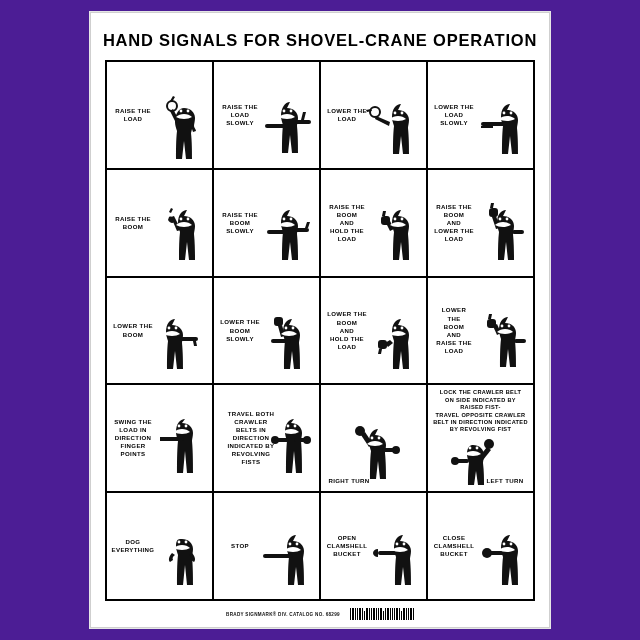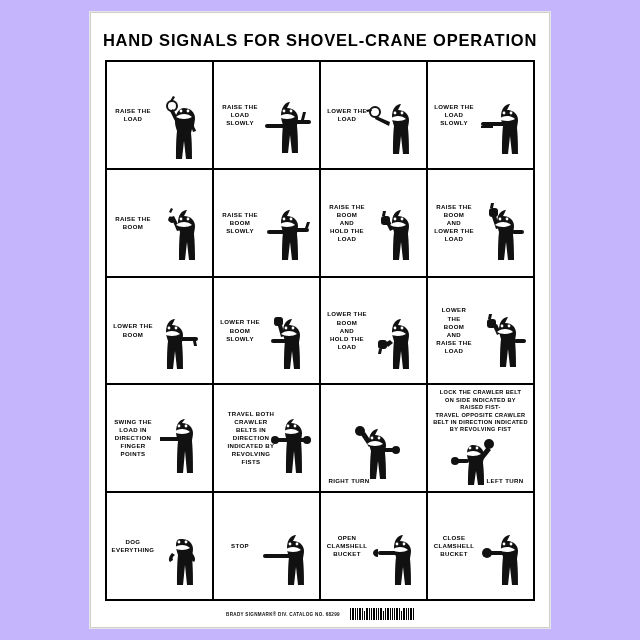--- a/index.html
+++ b/index.html
@@ -96,21 +96,21 @@
     height: 12px;
     gap: 1px;
   }
   .barcode i { display: block; width: 1px; height: 12px; background: #000; }
   .barcode i.w { width: 2px; }
   .barcode i.s { height: 9px; }
 </style>
 </head>
 <body>
 
-<div id="poster" style="background: #c4b5fd;">
+<div id="poster" style="background: #4c1d95;">
   <div class="sheet">
 
     <div class="title">HAND SIGNALS FOR SHOVEL-CRANE OPERATION</div>
 
     <div class="grid">
 
       <div class="cell">
         <div class="lbl left">RAISE THE
 LOAD</div>
         <div class="fig r">

